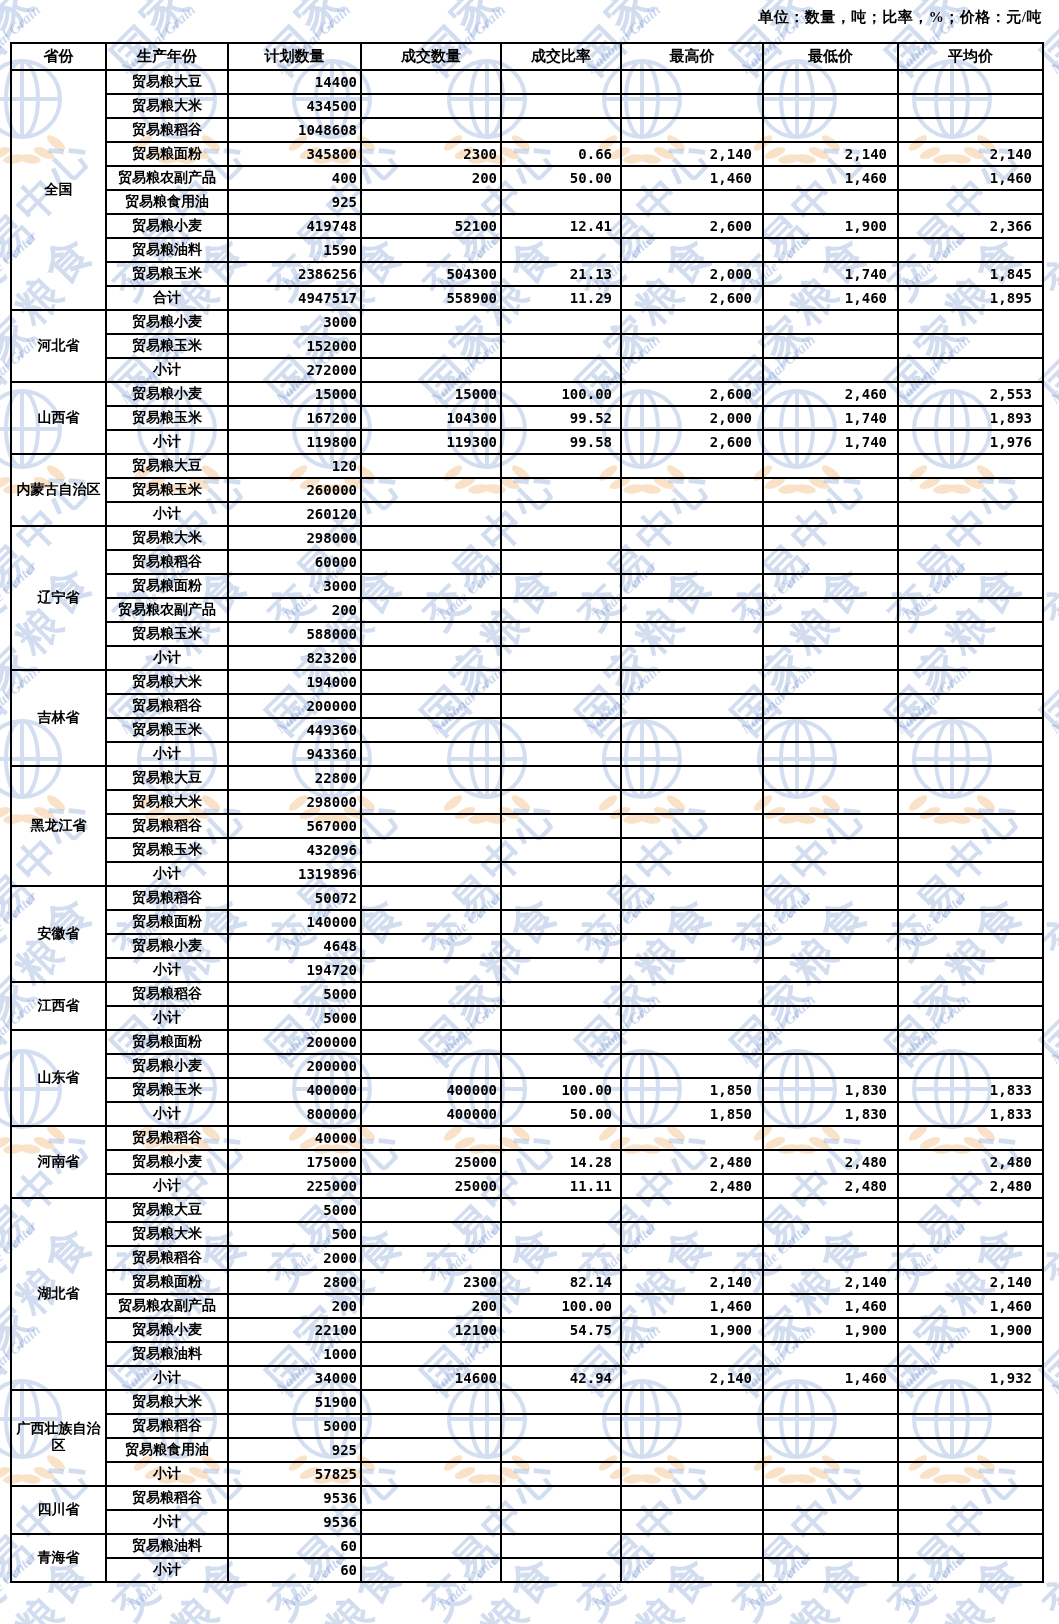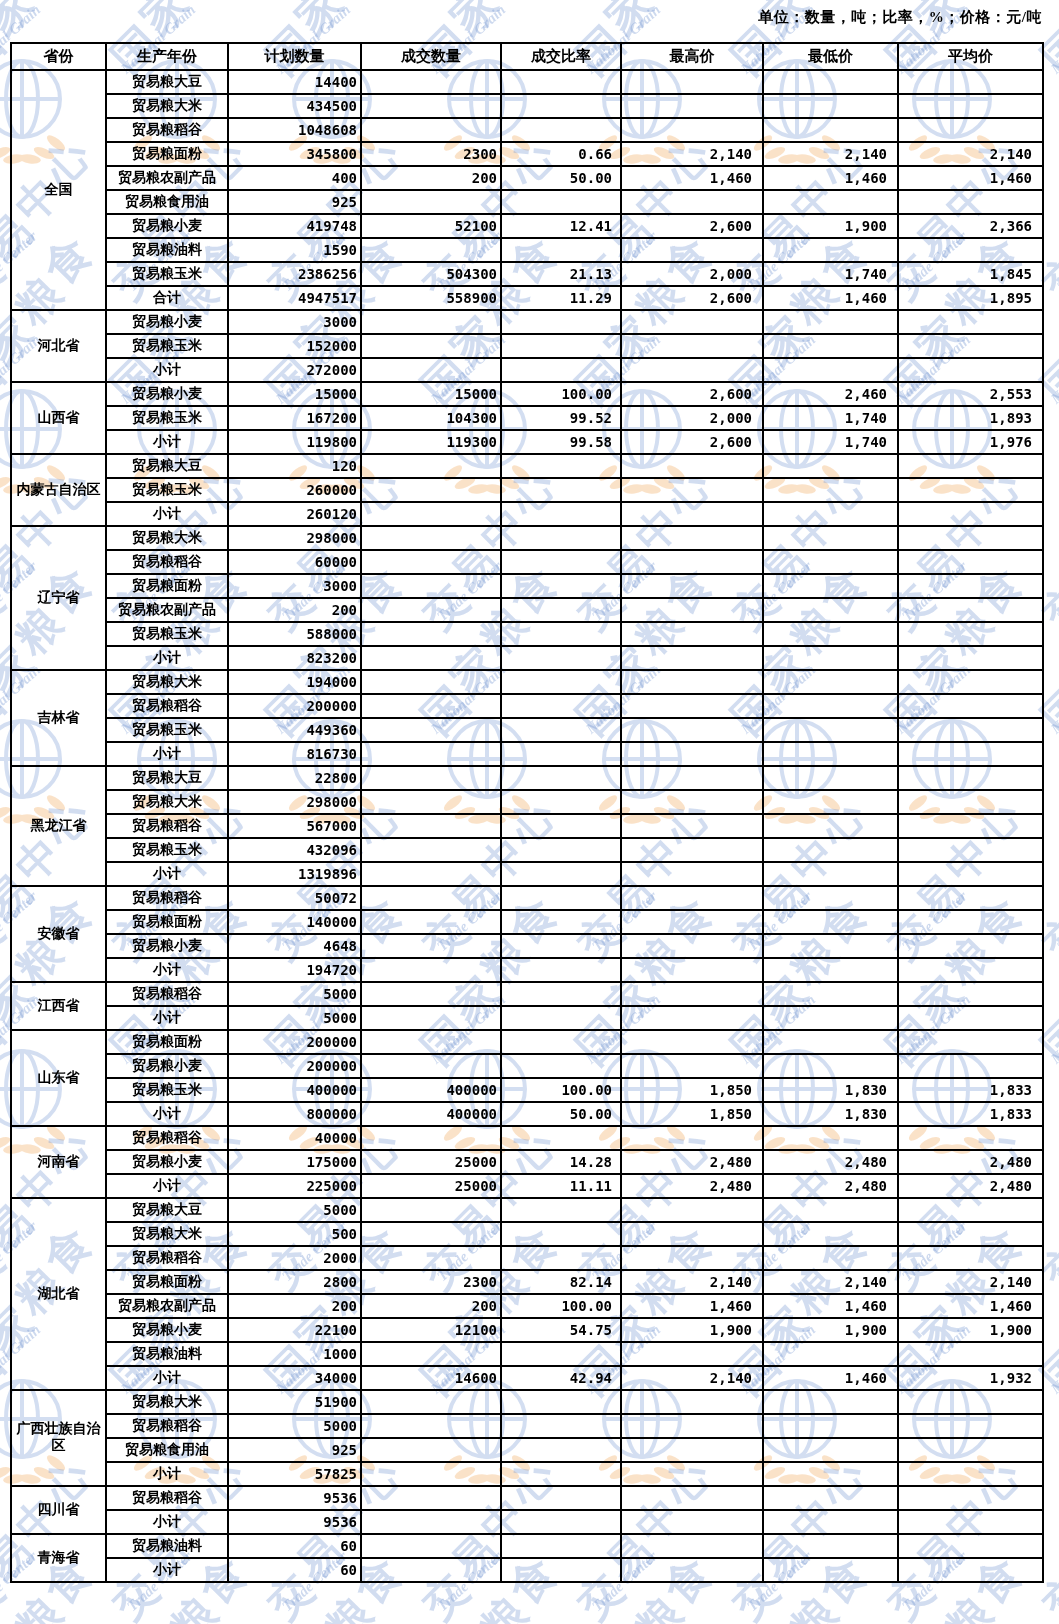--- a/index.html
+++ b/index.html
@@ -1448,21 +1448,21 @@
         <td class="label">贸易粮玉米</td>
         <td class="num pad-s">449360</td>
         <td class="num pad-s"></td>
         <td class="num pad-m"></td>
         <td class="num pad-l"></td>
         <td class="num pad-l"></td>
         <td class="num pad-l"></td>
       </tr>
       <tr>
         <td class="label">小计</td>
-        <td class="num pad-s">816730</td>
+        <td class="num pad-s">943360</td>
         <td class="num pad-s"></td>
         <td class="num pad-m"></td>
         <td class="num pad-l"></td>
         <td class="num pad-l"></td>
         <td class="num pad-l"></td>
       </tr>
       <tr>
         <td rowspan="5" class="prov">黑龙江省</td>
         <td class="label">贸易粮大豆</td>
         <td class="num pad-s">22800</td>

